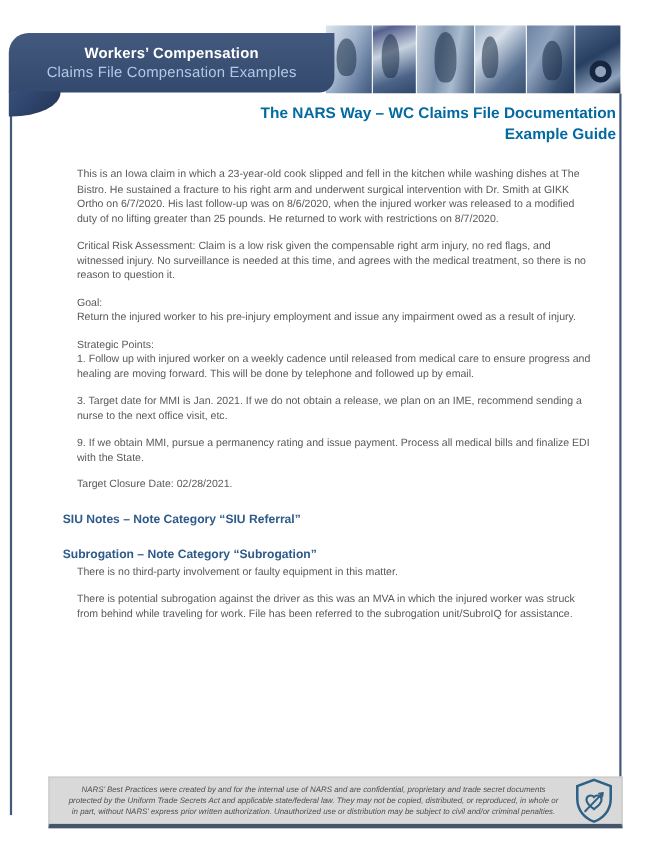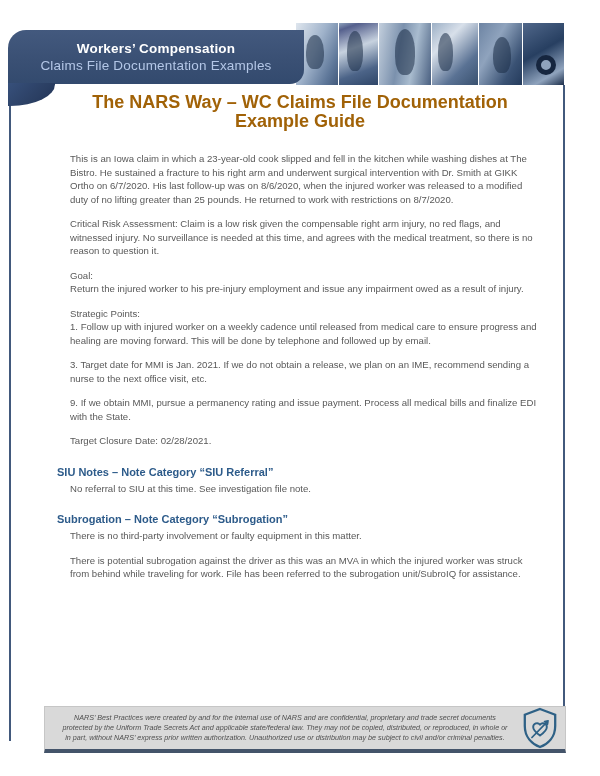--- a/index.html
+++ b/index.html
@@ -44,22 +44,22 @@
     background: linear-gradient(135deg, #37507b 0%, #2b3f63 60%, #203356 100%);
     border-radius: 0 0 95% 0; z-index: 2;
   }
 
   
   .border-left  { position: absolute; left: 9px;  top: 86px; width: 2px; height: 655px; background: #42597c; }
   .border-right { position: absolute; left: 563px; top: 85px; width: 2px; height: 621px; background: #42597c; }
 
   
   .page-title {
-    position: absolute; top: 93px; left: 40px; width: 520px; text-align: center;
-    color: #a16207; font-weight: bold; font-size: 18px; line-height: 19px;
+    position: absolute; top: 93px; left: 40px; width: 520px; text-align: right;
+    color: #0369a1; font-weight: bold; font-size: 14px; line-height: 19px;
   }
 
   
   .content { position: absolute; top: 150px; left: 57px; width: 486px; }
   .section { margin-top: 0; }
   .section + .section { margin-top: 17px; }
   .section-heading {
     font-size: 11px; font-weight: bold; color: #2d5b8a; line-height: 15px;
   }
   .section p {
@@ -101,21 +101,21 @@
       </div>
     <div class="tile t5">
         <div class="figure-blob" style="left:14px;top:14px;width:18px;height:36px;"></div>
       </div>
     <div class="tile t6">
       <div class="stetho-ring"></div>
     </div>
   </div>
   <div class="banner-ribbon">
     <div class="banner-title">Workers’ Compensation</div>
-    <div class="banner-subtitle">Claims File Documentation Examples</div>
+    <div class="banner-subtitle">Claims File Compensation Examples</div>
   </div>
   <div class="banner-fold"></div>
 
   <div class="border-left"></div>
   <div class="border-right"></div>
 
   <div class="page-title">
     <div>The NARS Way – WC Claims File Documentation</div>
     <div>Example Guide</div>
   </div>
@@ -129,21 +129,20 @@
 Return the injured worker to his pre-injury employment and issue any impairment owed as a result of injury.</p>
       <p>Strategic Points:
 1. Follow up with injured worker on a weekly cadence until released from medical care to ensure progress and healing are moving forward. This will be done by telephone and followed up by email.</p>
       <p>3. Target date for MMI is Jan. 2021. If we do not obtain a release, we plan on an IME, recommend sending a nurse to the next office visit, etc.</p>
       <p>9. If we obtain MMI, pursue a permanency rating and issue payment. Process all medical bills and finalize EDI with the State.</p>
       <p>Target Closure Date: 02/28/2021.</p>
     </div>
 
     <div class="section">
       <div class="section-heading">SIU Notes – Note Category “SIU Referral”</div>
-      <p class="first">No referral to SIU at this time. See investigation file note.</p>
     </div>
 
     <div class="section">
       <div class="section-heading">Subrogation – Note Category “Subrogation”</div>
       <p class="first">There is no third-party involvement or faulty equipment in this matter.</p>
       <p>There is potential subrogation against the driver as this was an MVA in which the injured worker was struck from behind while traveling for work. File has been referred to the subrogation unit/SubroIQ for assistance.</p>
     </div>
 
   </div>
 

